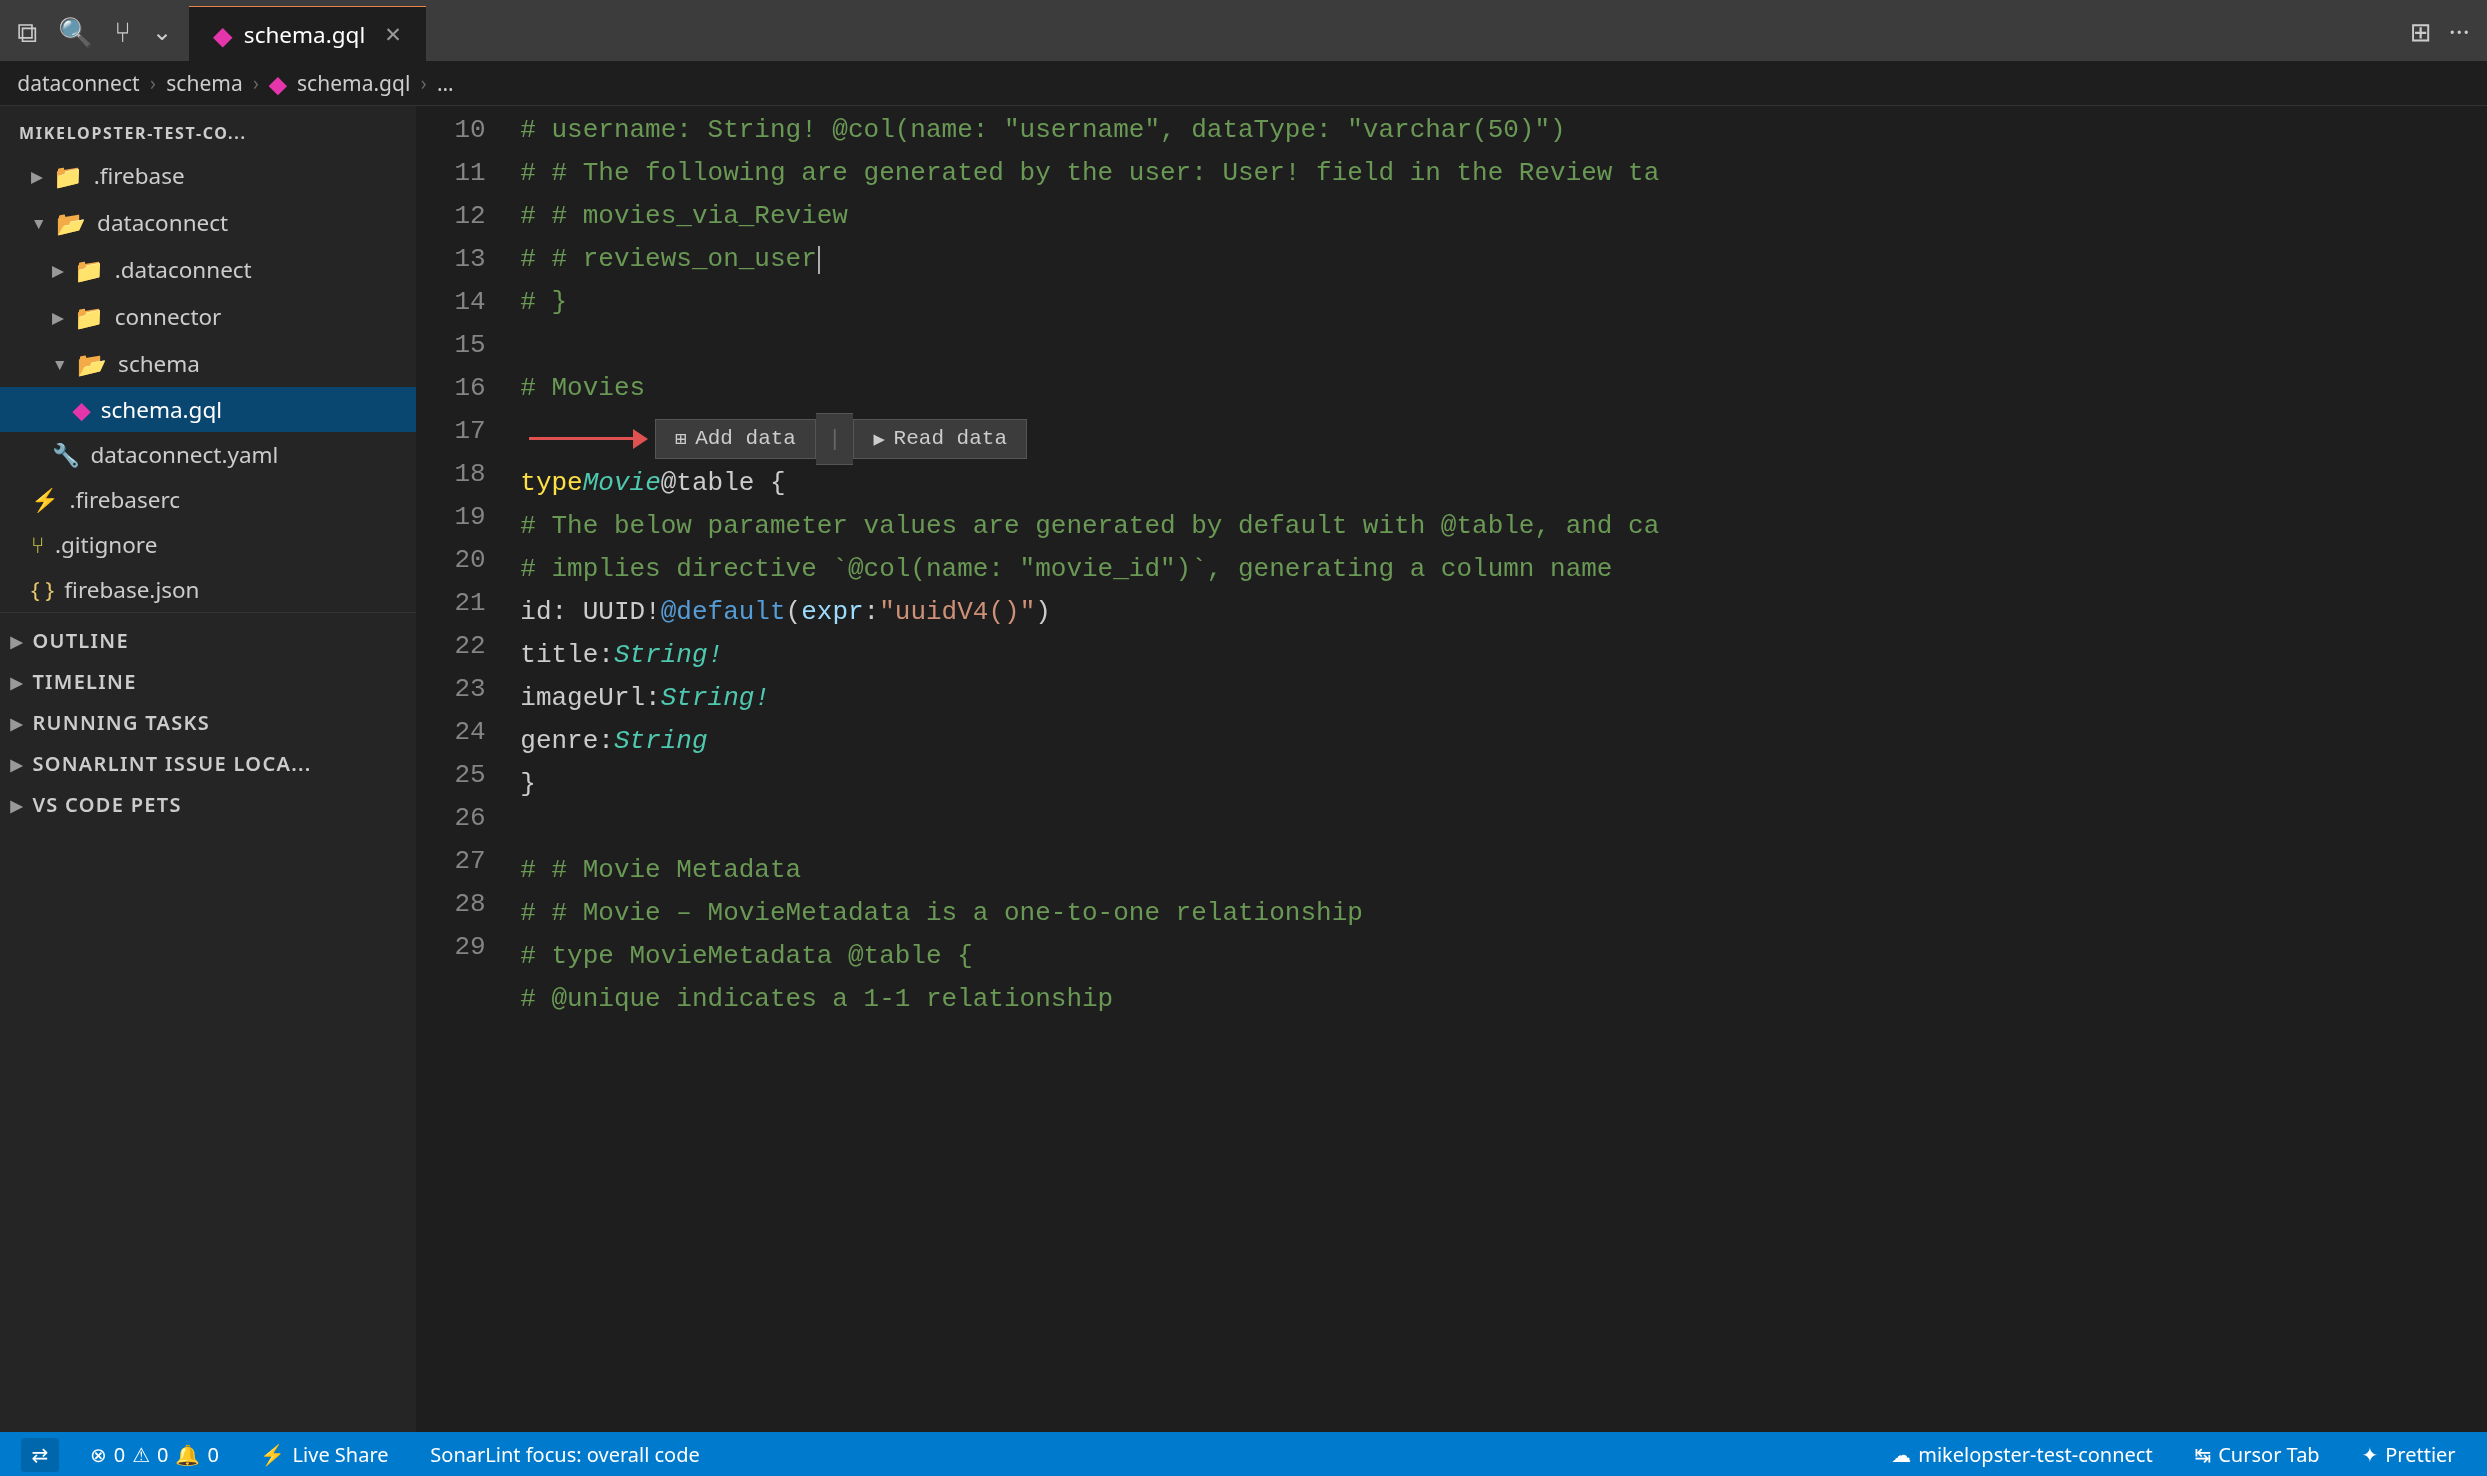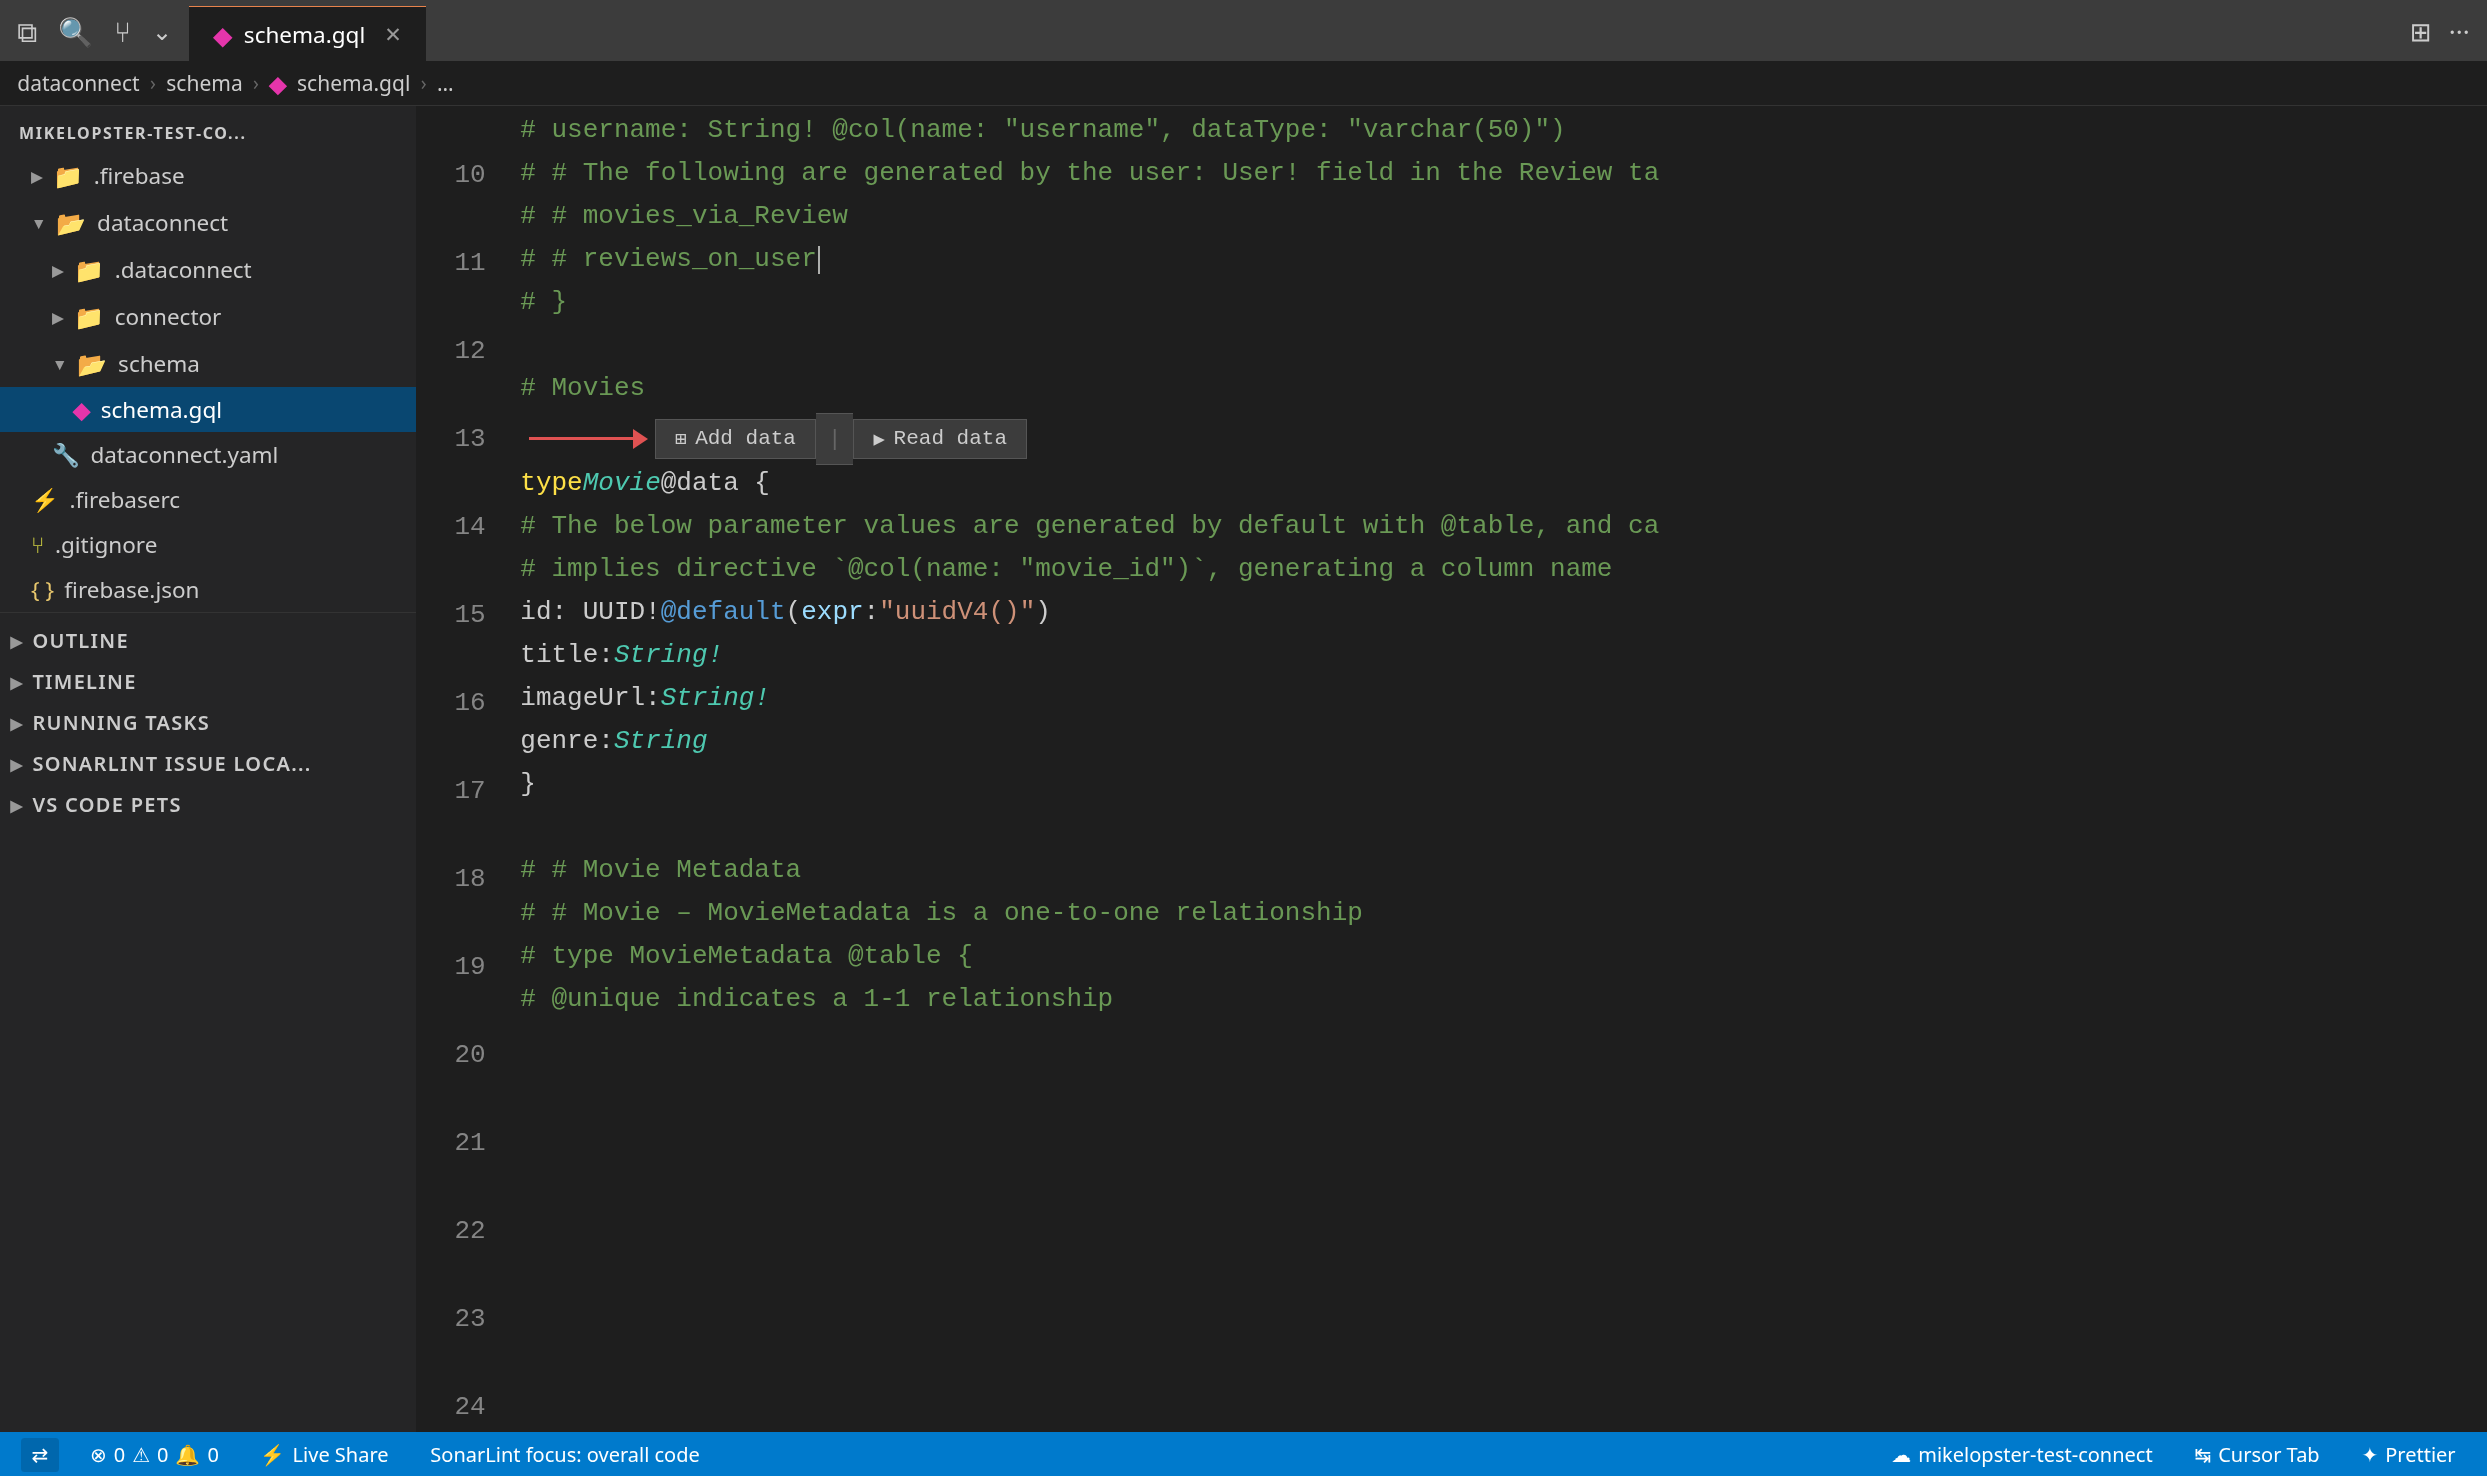--- a/index.html
+++ b/index.html
@@ -168,21 +168,20 @@
       user-select: none;
       flex-shrink: 0;
       padding-top: 3.5px;
     }
 
     .line-numbers div {
       height: 43px;
       display: flex;
       align-items: center;
       justify-content: flex-end;
-      margin-top: 45px;
     }
 
     .code-lines {
       flex: 1;
       padding-left: 17.3px;
       overflow-x: auto;
       padding-top: 3.5px;
     }
 
     .code-line {
@@ -460,21 +459,21 @@
               <button class="suggestion-btn" style="background:#3c3c3c; border:0.9px solid #555; color:#cccccc; font-size:21px; padding:7px 19px; cursor:pointer; display:flex; align-items:center; gap:8.7px; font-family:inherit;">
                 <span style="font-size:19px;">▶</span>
                 <span>Read data</span>
               </button>
             </div>
           </div>
 
           <div class="code-line" style="margin-top:52px;">
             <span class="c-keyword">type </span>
               <span class="c-type">Movie</span>
-              <span class="c-punct"> @data {</span>
+              <span class="c-punct"> @table {</span>
           </div>
 
           <div class="code-line">
             <span class="c-comment">    # The below parameter values are generated by default with @table, and ca</span>
           </div>
 
           <div class="code-line">
             <span class="c-comment">    # implies directive `@col(name: "movie_id")`, generating a column name</span>
           </div>
 

